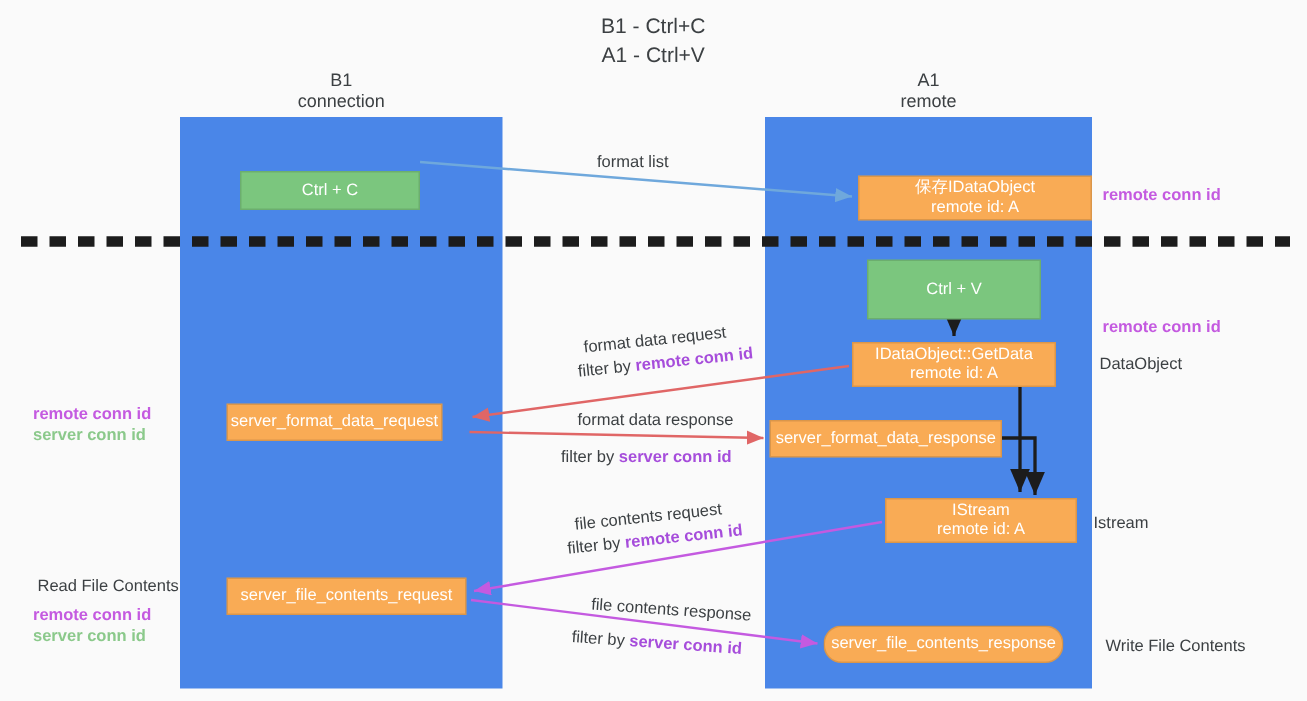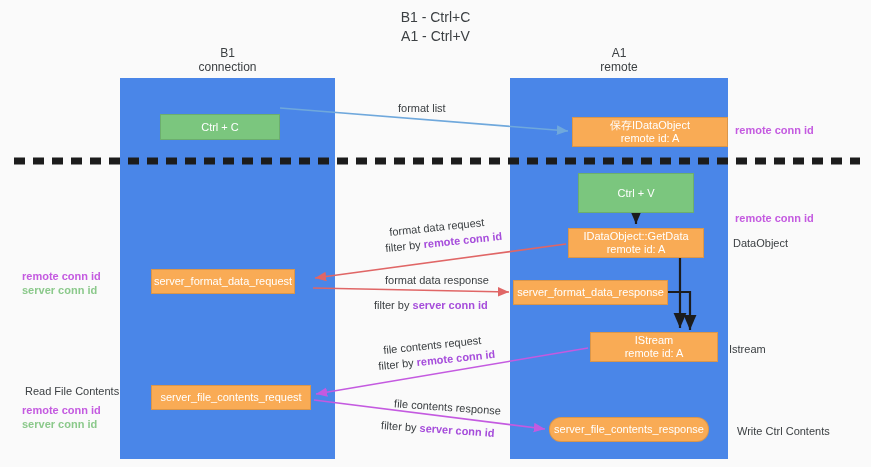--- a/index.html
+++ b/index.html
@@ -211,15 +211,15 @@
   <div class="side-label server" style="left:22px; top:283px;">server conn id</div>
 
   <div class="side-label plain" style="left:25px; top:384px;">Read File Contents</div>
   <div class="side-label remote" style="left:22px; top:403px;">remote conn id</div>
   <div class="side-label server" style="left:22px; top:417px;">server conn id</div>
 
   <div class="side-label remote" style="left:735px; top:123px;">remote conn id</div>
   <div class="side-label remote" style="left:735px; top:211px;">remote conn id</div>
   <div class="side-label plain" style="left:733px; top:236px;">DataObject</div>
   <div class="side-label plain" style="left:729px; top:342px;">Istream</div>
-  <div class="side-label plain" style="left:737px; top:424px;">Write Ctrl Contents</div>
+  <div class="side-label plain" style="left:737px; top:424px;">Write File Contents</div>
 
 </div>
 
 </body></html>

